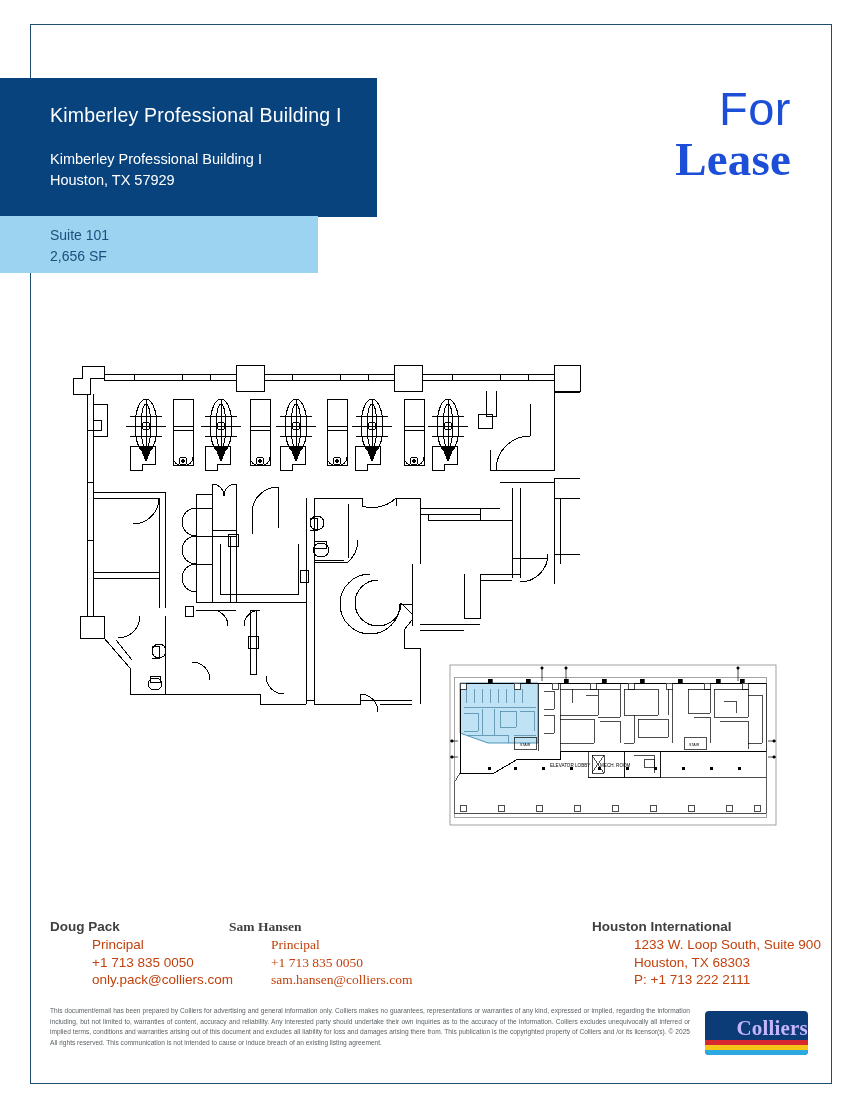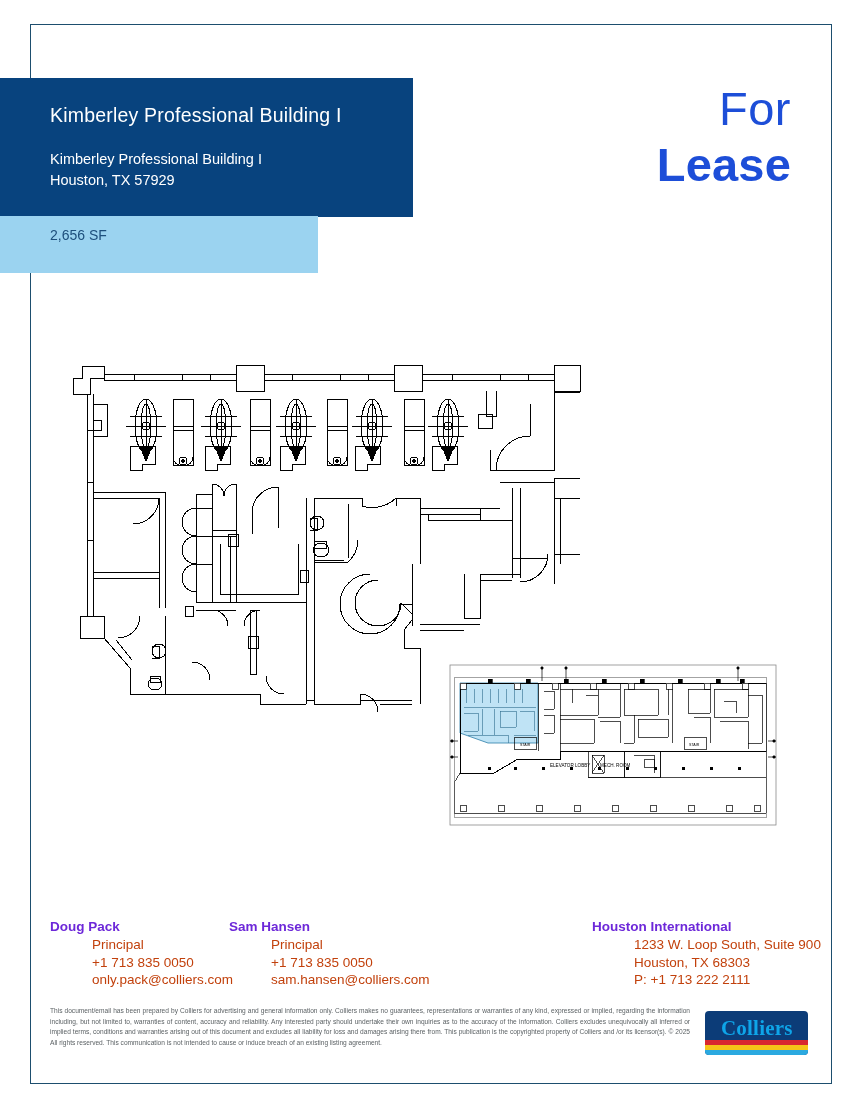--- a/index.html
+++ b/index.html
@@ -30,21 +30,21 @@
     border: 1.3px solid #1d4e6e;
     box-sizing: border-box;
     pointer-events: none;
   }
 
   
   #title-band {
     position: absolute;
     left: 0;
     top: 78px;
-    width: 413px;
+    width: 377px;
     height: 139px;
     background: #08437E;
     box-sizing: border-box;
     padding: 26px 0 0 50px;
   }
   #building-title {
     color: #ffffff;
     font-size: 19.5px;
     font-weight: 400;
     letter-spacing: .2px;
@@ -90,21 +90,22 @@
     font-size: 47px;
     font-weight: 300;
     letter-spacing: .5px;
     display: block;
   }
   #for-lease .fl-lease {
     font-size: 47px;
     font-weight: 700;
     letter-spacing: .2px;
     display: block;
-    margin-top: 10px;
+    margin-top: 4px;
+    font-family: Liberation Serif, serif;
   }
 
   
   #floorplan-wrap {
     position: absolute;
     left: 60px;
     top: 358px;
     width: 530px;
     height: 362px;
   }
@@ -124,35 +125,35 @@
     position: absolute;
     left: 50px;
     top: 918px;
     width: 760px;
   }
   .contact-col {
     position: absolute;
     top: 0;
   }
   .contact-col .c-name {
-    color: #6d28d9;
+    color: #404040;
     font-weight: 700;
     font-size: 13.5px;
     line-height: 1.32;
     white-space: nowrap;
   }
   .contact-col .c-line {
     color: #c2410c;
     font-size: 13.5px;
     line-height: 1.32;
     white-space: nowrap;
     margin-left: 42px;
   }
   #contact-1 { left: 0; }
-  #contact-2 { left: 179px; }
+  #contact-2 { left: 179px; font-family: Liberation Serif, serif; }
   #company-col { left: 542px; }
 
   
   #disclaimer {
     position: absolute;
     left: 50px;
     top: 1006px;
     width: 640px;
     color: #5c6265;
     font-size: 6.6px;
@@ -172,22 +173,22 @@
     position: absolute;
     inset: 0;
     background: #0C3C78;
     border-radius: 4px;
     overflow: hidden;
   }
   #logo-word {
     position: absolute;
     left: 0; right: 0;
     top: 5px;
-    text-align: left;
-    color: #0ea5e9;
+    text-align: right;
+    color: #c4b5fd;
     font-family: "Liberation Serif", serif;
     font-weight: 700;
     font-size: 21px;
     letter-spacing: .2px;
     padding-left: 16px;
   }
   .logo-stripe {
     position: absolute;
     height: 5px;
     left: 0; right: 0;
@@ -205,20 +206,21 @@
 
   <div id="title-band">
     <div id="building-title">Kimberley Professional Building I</div>
     <div id="address-lines">
       <div>Kimberley Professional Building I</div>
       <div>Houston, TX 57929</div>
     </div>
   </div>
 
   <div id="suite-band">
+    <div>Suite 101</div>
     <div>2,656 SF</div>
   </div>
 
   <div id="for-lease">
     <span class="fl-for">For</span>
     <span class="fl-lease">Lease</span>
   </div>
 
   <div id="floorplan-wrap">
     <svg viewBox="0 0 530 362" xmlns="http://www.w3.org/2000/svg">

